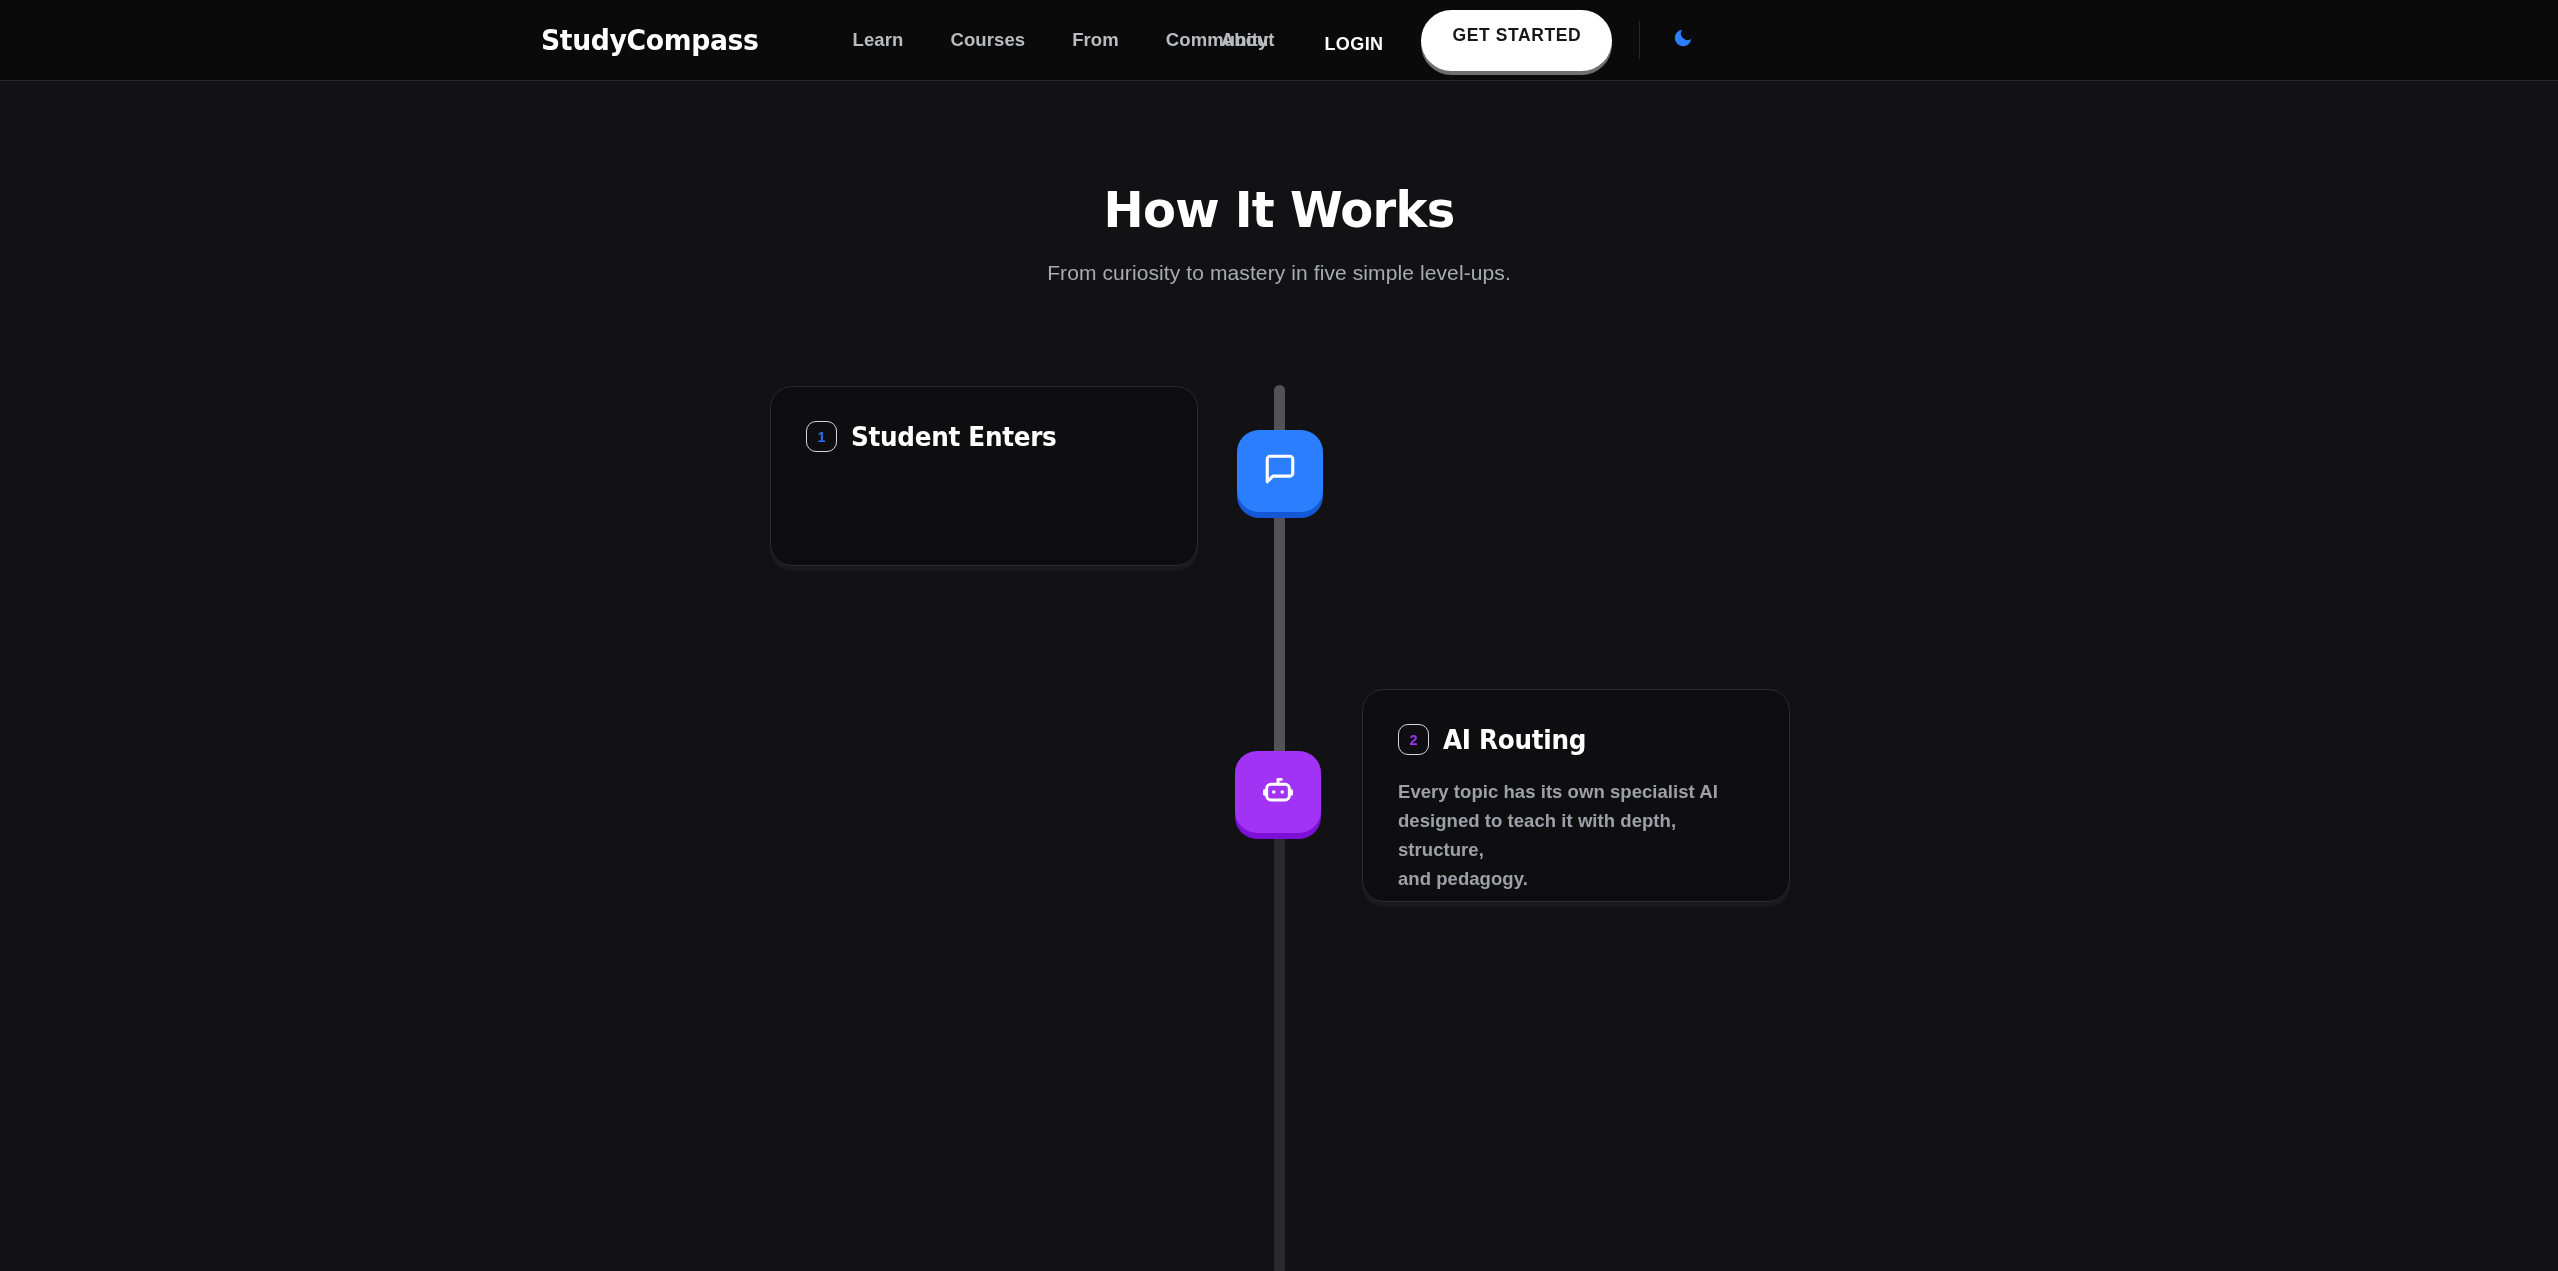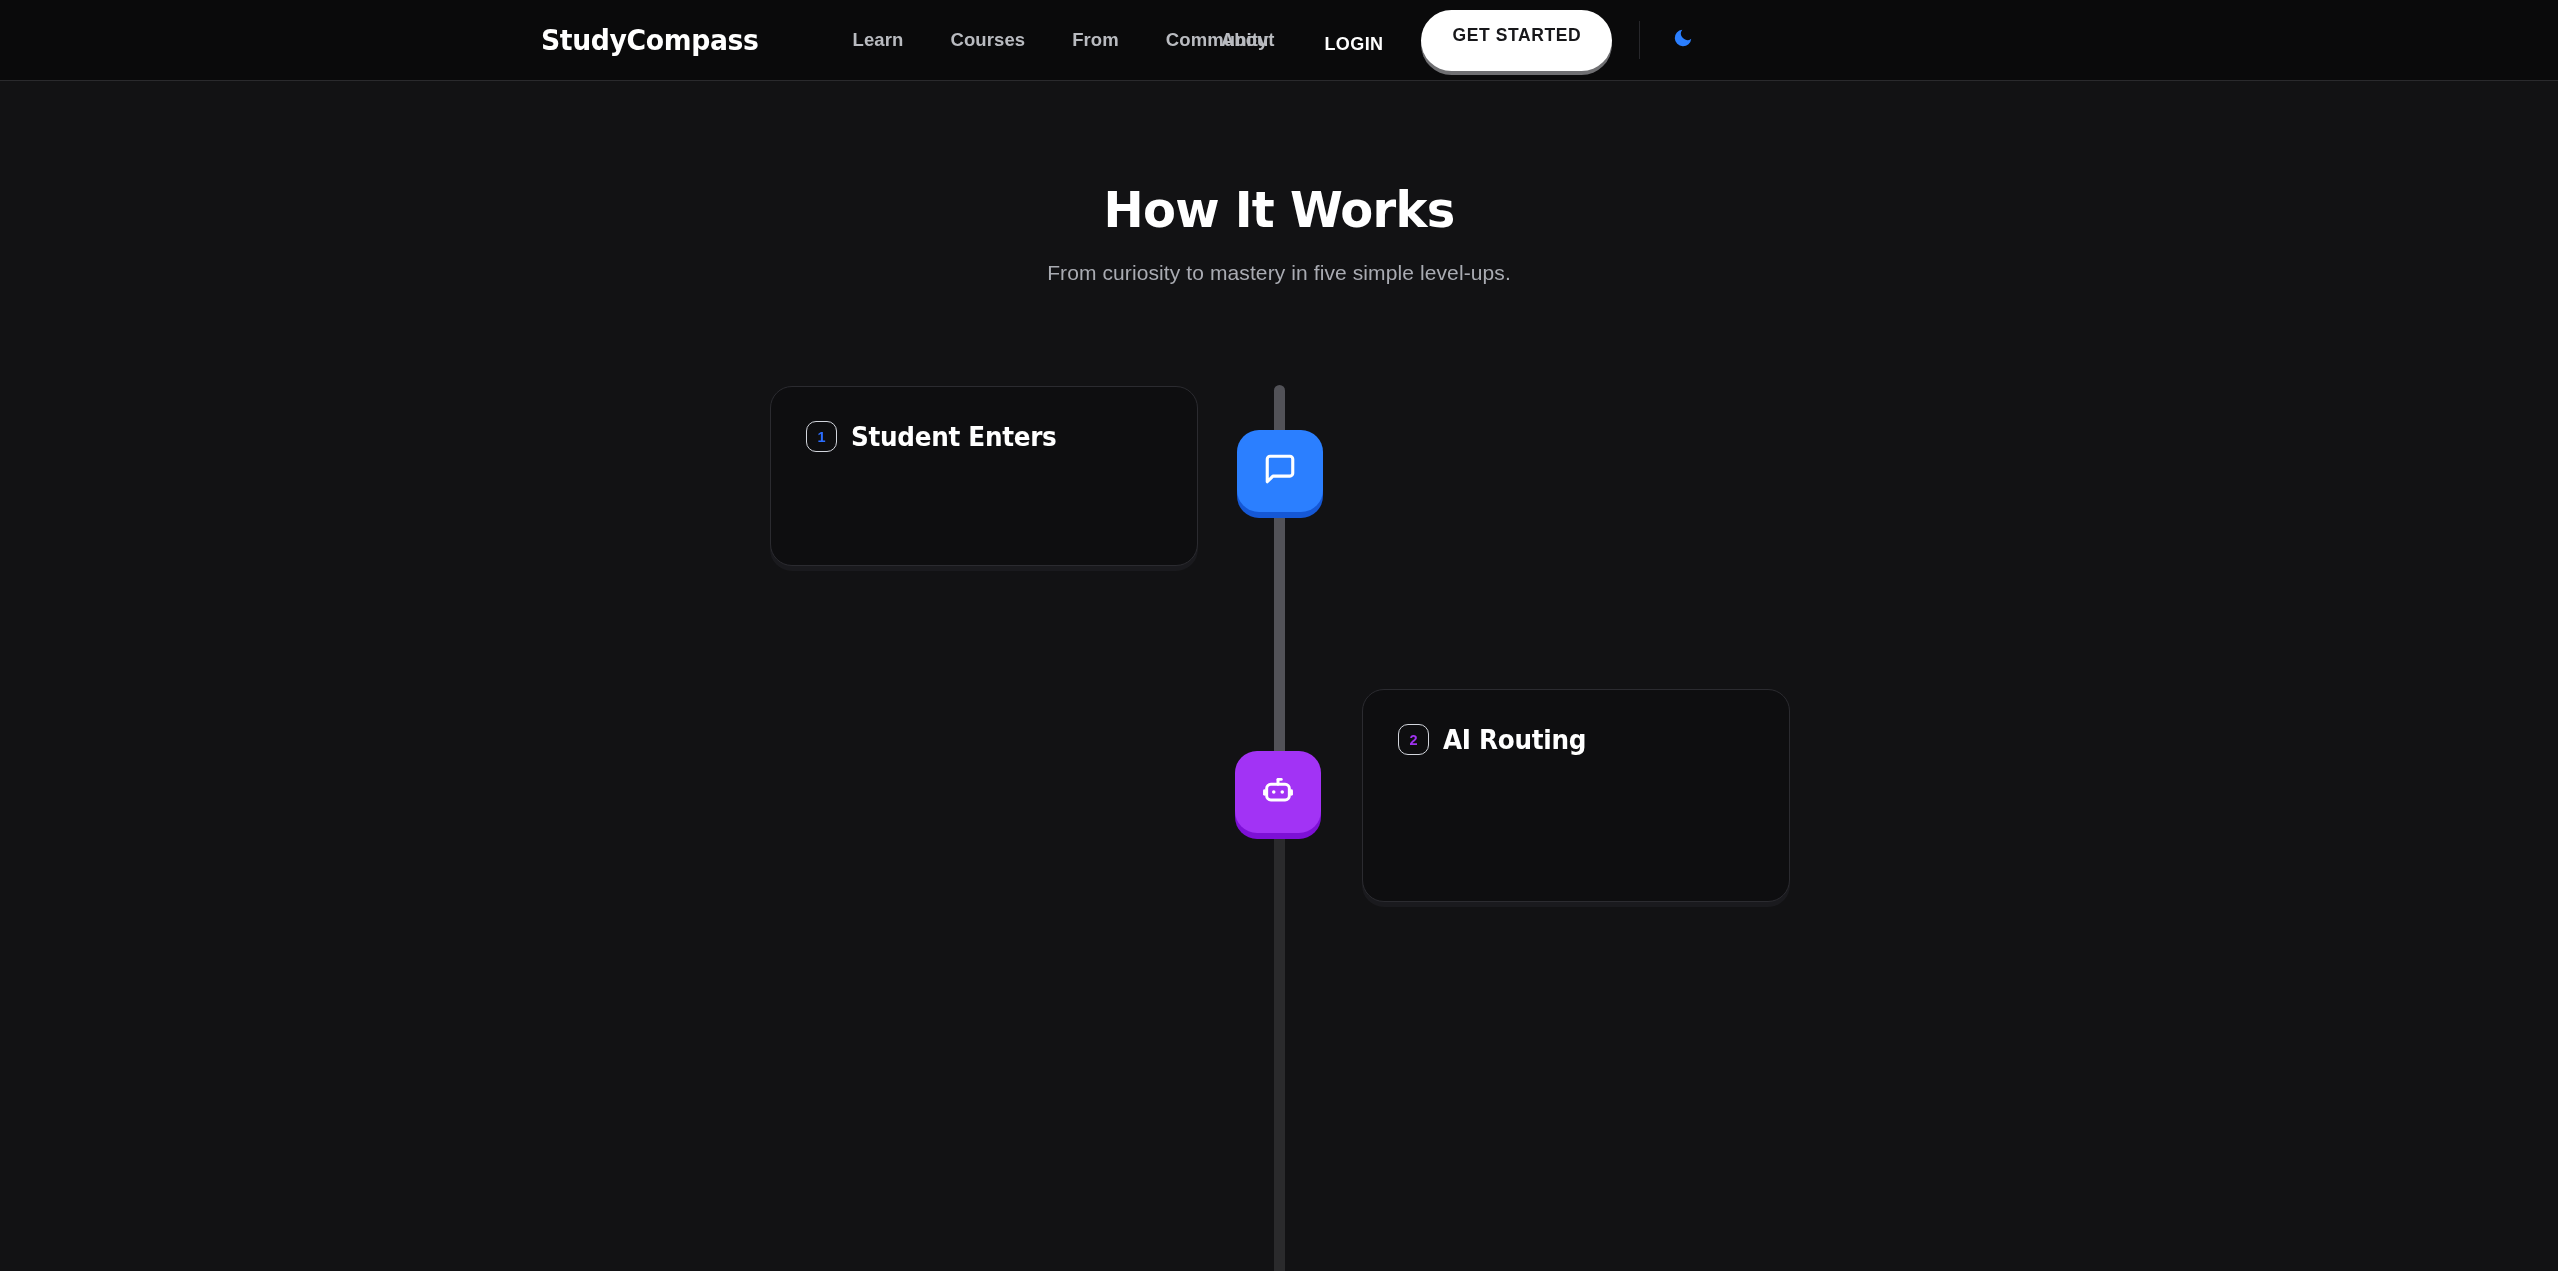--- a/index.html
+++ b/index.html
@@ -332,13 +332,18 @@
     <div class="badge badge-blue">1</div>
     <div class="card-title">Student Enters</div>
   </div>
 </div>
 
 <div class="card card-2">
   <div class="card-head">
     <div class="badge badge-purple">2</div>
     <div class="card-title">AI Routing</div>
   </div>
+  <div class="card-body">
+    <span class="line">Every topic has its own specialist AI</span>
+    <span class="line">designed to teach it with depth, structure,</span>
+    <span class="line">and pedagogy.</span>
+  </div>
 </div>
 
 </body></html>

